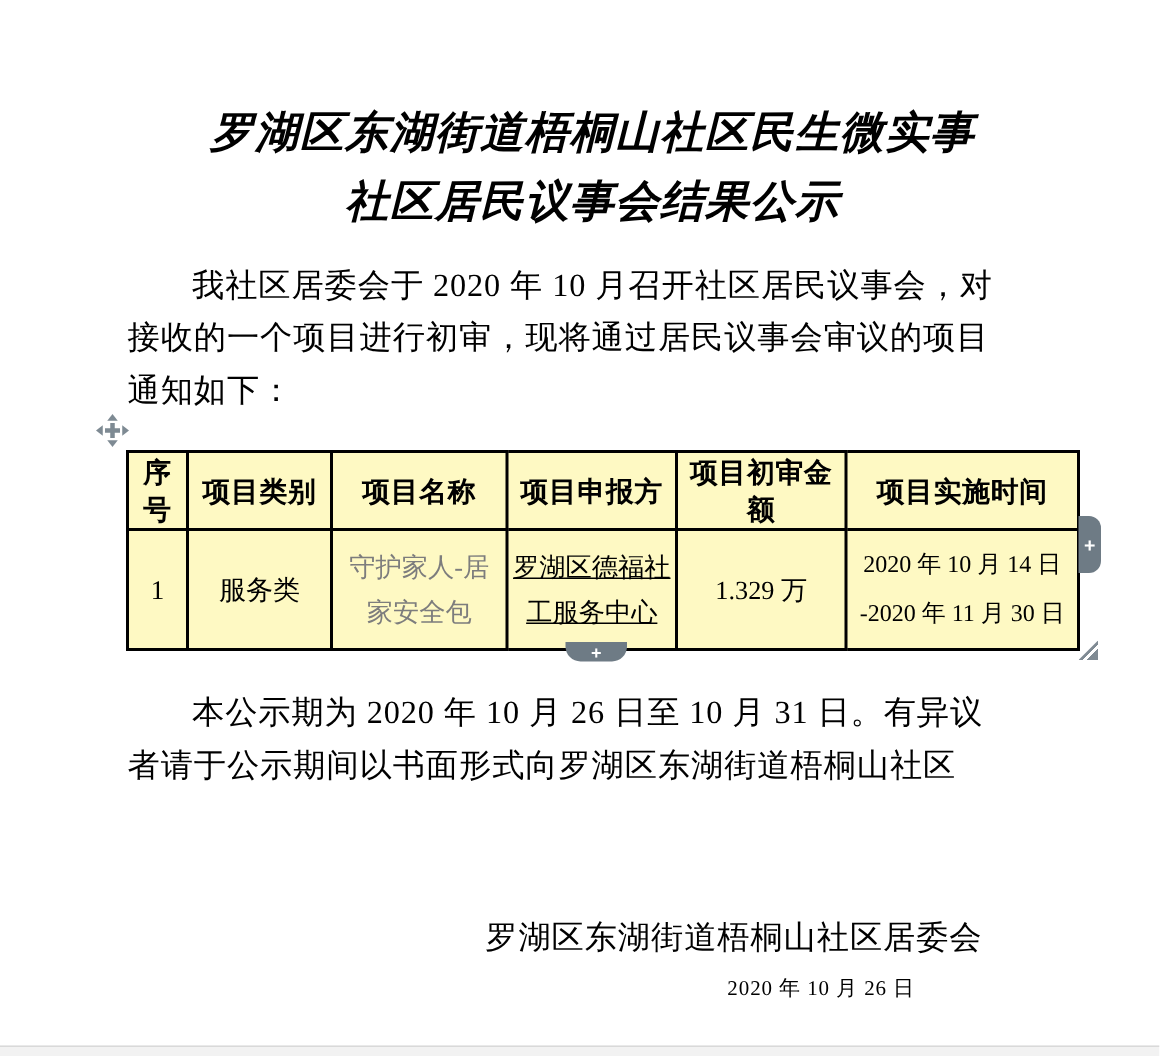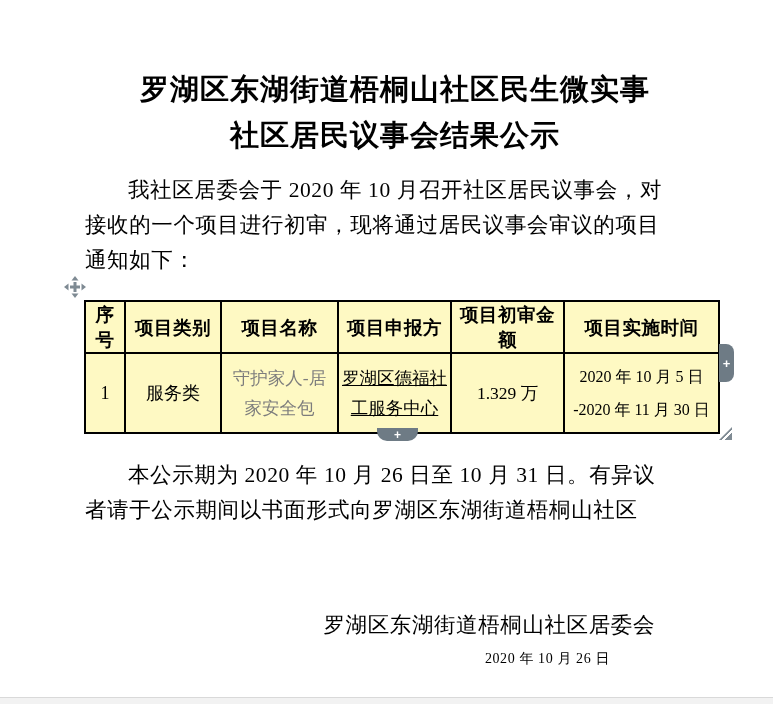--- a/index.html
+++ b/index.html
@@ -7,21 +7,21 @@
   body {
     position:relative;
     width:773px; height:704px;
     overflow:hidden;
     font-family:"Liberation Serif","DejaVu Serif",serif;
     color:#000;
   }
   .abs { position:absolute; }
 
   
-  .title-block { left:77px; top:66px; width:636px; text-align:center; }
+  .title-block { left:77px; top:66px; width:636px; text-align:center;font-style:italic; }
   .title-line { font-size:29px; font-weight:bold; line-height:46px; letter-spacing:1px; }
 
   
   .para { font-size:21.5px; line-height:35px; letter-spacing:0.6px; white-space:nowrap; }
   .intro-block { left:85px; top:173px; width:622px; }
   .closing-block { left:85px; top:458px; width:640px; }
   .indent { text-indent:2em; }
 
   
   .doc-table-wrap { left:84px; top:300px; }
@@ -106,21 +106,21 @@
         </tr>
       </thead>
       <tbody>
         <tr>
           <td class="cell-seq">1</td>
           <td class="cell-category">服务类</td>
           <td class="cell-name">守护家人-居家安全包</td>
           <td class="cell-applicant">罗湖区德福社工服务中心</td>
           <td class="cell-amount">1.329 万</td>
           <td class="cell-period">
-            <div class="period-line">2020 年 10 月 5 日</div>
+            <div class="period-line">2020 年 10 月 14 日</div>
             <div class="period-line">-2020 年 11 月 30 日</div>
           </td>
         </tr>
       </tbody>
     </table>
   </div>
 
   <div class="abs ctrl add-col-btn">
     <span>+</span>
   </div>

